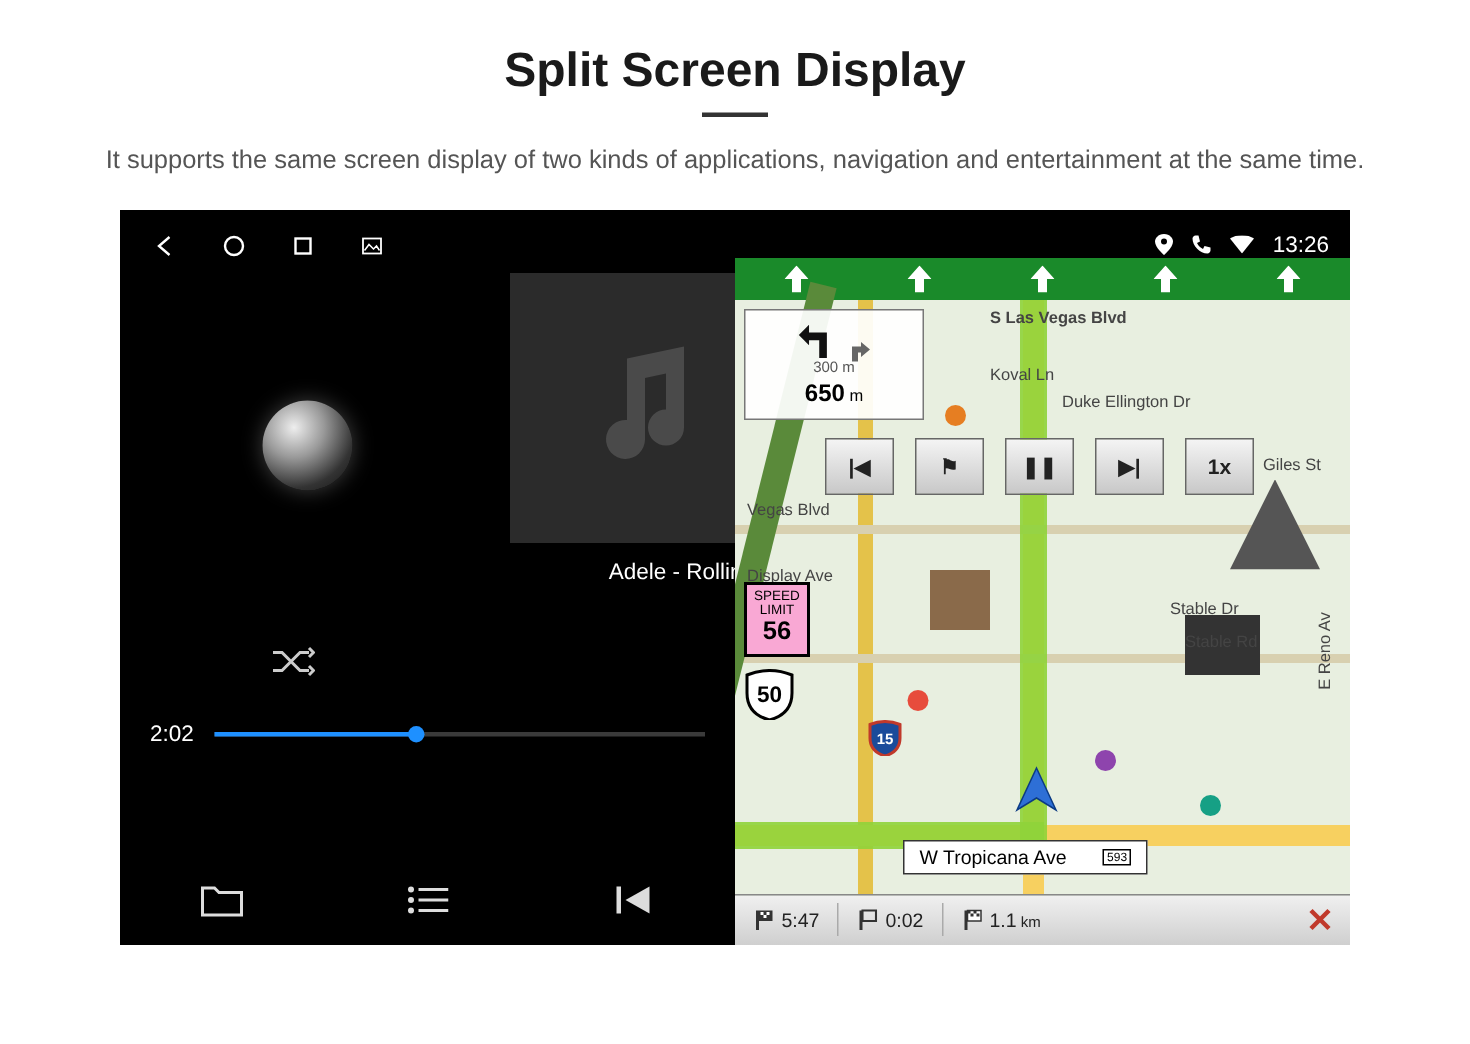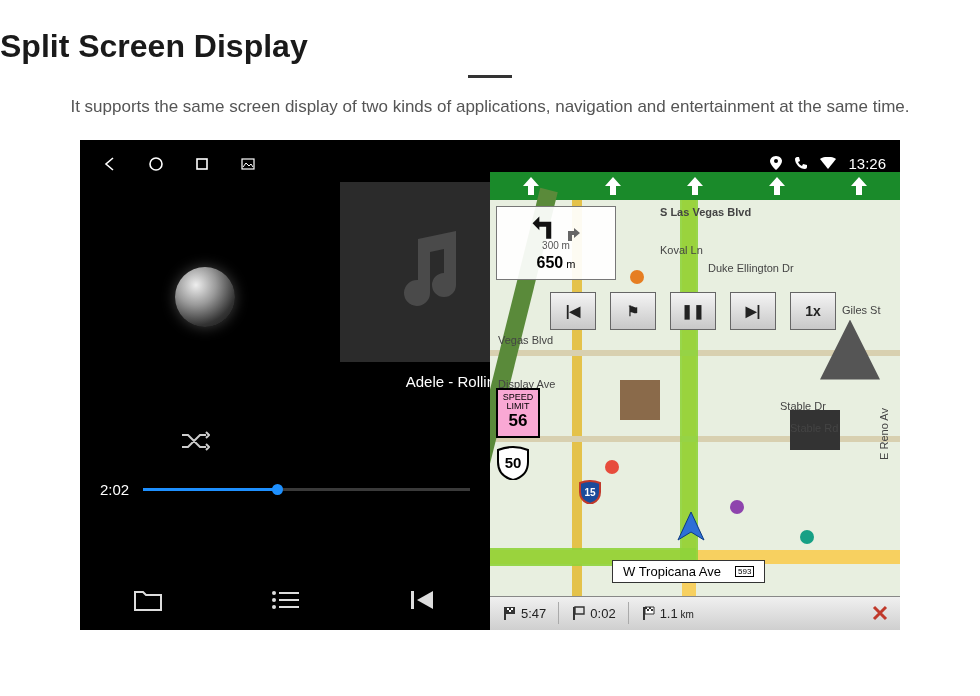--- a/index.html
+++ b/index.html
@@ -1,17 +1,17 @@
 <!DOCTYPE html>
 <html><head>
 <meta charset="utf-8">
 <style>
 *{margin:0;padding:0;box-sizing:border-box;font-family:Arial,Helvetica,sans-serif}
 body{background:#fff;width:980px;height:696px;overflow:hidden}
-.page-title{font-size:32px;font-weight:700;padding-top:28px;color:#1a1a1a}
+.page-title{font-size:32px;font-weight:700;text-align:center;padding-top:28px;color:#1a1a1a}
 .title-underline{width:44px;height:3px;background:#333;margin:10px auto 16px}
 .page-desc{font-size:17px;color:#555;text-align:center;padding:0 60px 20px;line-height:1.5}
 .device{width:820px;height:490px;margin:0 auto;background:#000;position:relative;overflow:hidden}
 .android-bar{height:32px;background:#000;display:flex;align-items:flex-end;color:#fff;font-size:14px}
 .nav-left{display:flex;gap:30px;padding-left:22px;align-items:center}
 .nav-ico{width:16px;height:16px;display:inline-flex;align-items:center;justify-content:center}
 .status-right{margin-left:auto;display:flex;gap:12px;align-items:center;padding-right:14px}
 .clock{font-size:15px;font-weight:500}
 .split{display:flex;height:458px}
 .pane{position:relative}
@@ -44,21 +44,21 @@
 .bldg{position:absolute;background:#888}
 .turn-panel{position:absolute;left:6px;top:6px;width:120px;height:74px;background:rgba(255,255,255,.93);border:1px solid #777;display:flex;flex-direction:column;align-items:center;justify-content:center}
 .turn-icons{display:flex;gap:6px;align-items:flex-end}
 .turn-dist{font-size:16px;font-weight:600;margin-top:3px}
 .turn-dist small{font-size:11px;font-weight:400}
 .speed-sign{position:absolute;left:6px;top:188px;width:44px;height:50px;background:#f9a8d4;border:2px solid #000;text-align:center;font-size:9px;padding-top:3px;line-height:1.1}
 .speed-sign .num{font-size:17px;font-weight:700}
 .shield{position:absolute;left:6px;top:246px;width:34px;height:34px}
 .ctrl-row{position:absolute;left:60px;top:92px;display:flex;gap:14px}
 .ctrl-btn{width:46px;height:38px;background:linear-gradient(#f4f4f4,#c8c8c8);border:1px solid #666;display:flex;align-items:center;justify-content:center;font-size:14px;font-weight:600;color:#222}
-.bottom-street{position:absolute;left:122px;top:360px;background:#fff;border:1px solid #333;padding:3px 10px;font-size:13px;display:flex;align-items:center;gap:14px}
+.bottom-street{position:absolute;left:112px;top:360px;background:#fff;border:1px solid #333;padding:3px 10px;font-size:13px;display:flex;align-items:center;gap:24px}
 .mini-sign{background:#fff;border:1px solid #000;font-size:8px;padding:0 2px}
 .nav-status{position:absolute;left:0;right:0;bottom:0;height:34px;background:linear-gradient(#f0f0f0,#cfcfcf);border-top:1px solid #888;display:flex;align-items:center;font-size:13px;color:#222}
 .ns-item{display:flex;align-items:center;gap:5px;padding:0 12px}
 .ns-sep{width:1px;height:22px;background:#aaa}
 .ns-close{margin-left:auto;padding:0 12px;color:#c0392b;font-weight:700;font-size:20px}
 .poi{position:absolute;width:14px;height:14px;border-radius:50%}
 svg{display:block}
 </style>
 </head>
 <body>

